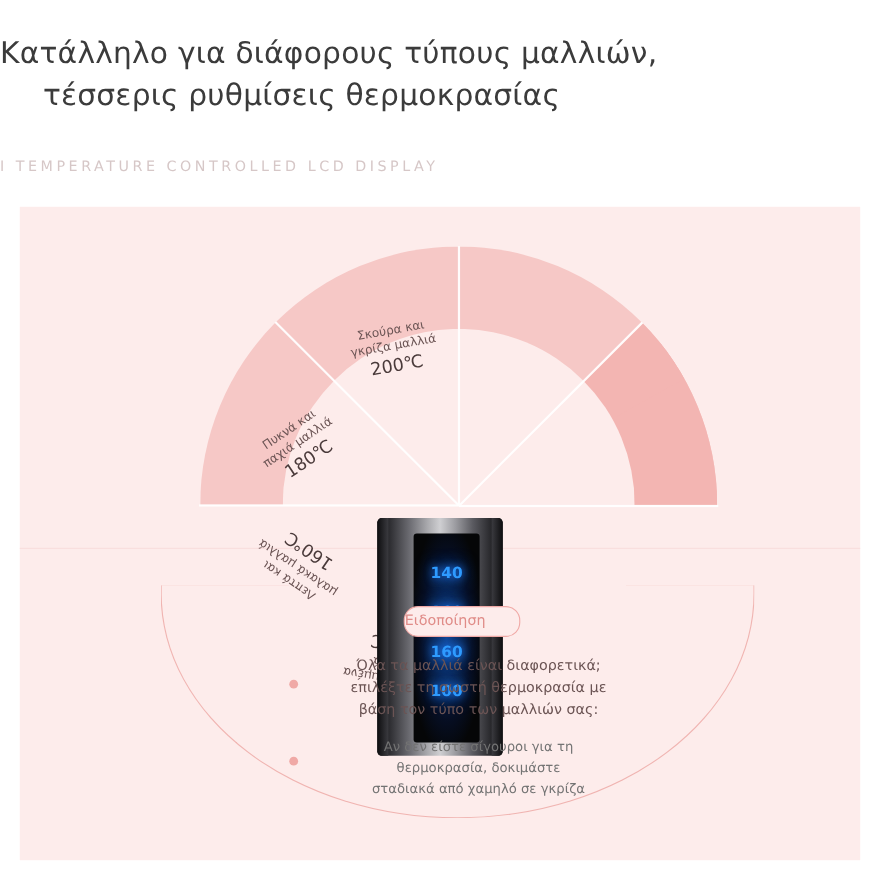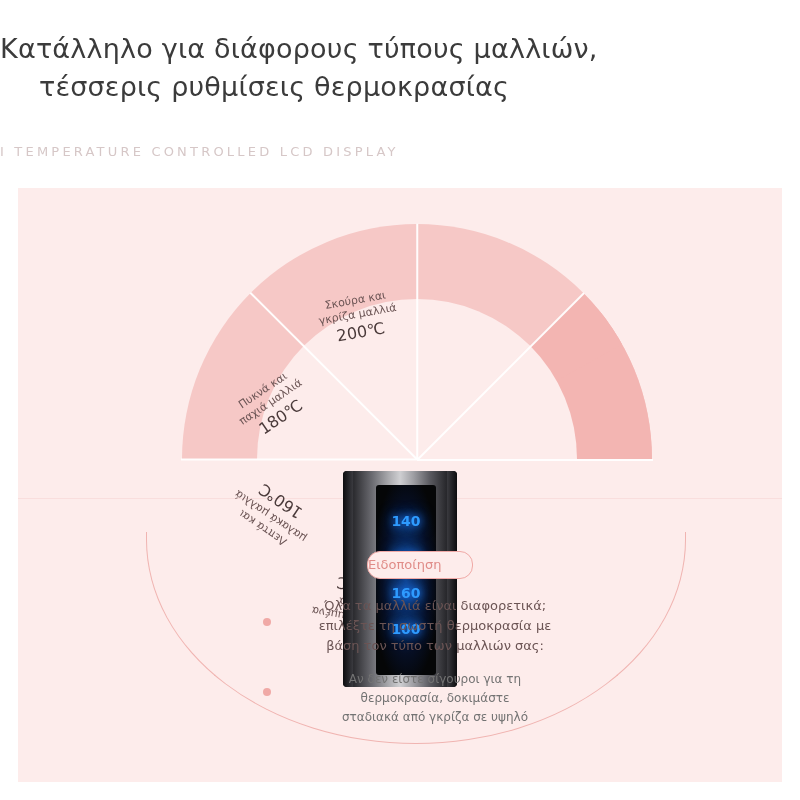--- a/index.html
+++ b/index.html
@@ -356,17 +356,17 @@
       <div class="bullet b1">
         <span class="dot"></span>
         <span class="txt">Όλα τα μαλλιά είναι διαφορετικά;</span>
         <span class="txt">επιλέξτε τη σωστή θερμοκρασία με</span>
         <span class="txt">βάση τον τύπο των μαλλιών σας:</span>
       </div>
       <div class="bullet b2">
         <span class="dot"></span>
         <span class="txt">Αν δεν είστε σίγουροι για τη</span>
         <span class="txt">θερμοκρασία, δοκιμάστε</span>
-        <span class="txt">σταδιακά από γκρίζα σε υψηλό</span>
+        <span class="txt">σταδιακά από χαμηλό σε γκρίζα</span>
       </div>
     </div>
   </div>
 </div>
 
 </body></html>

